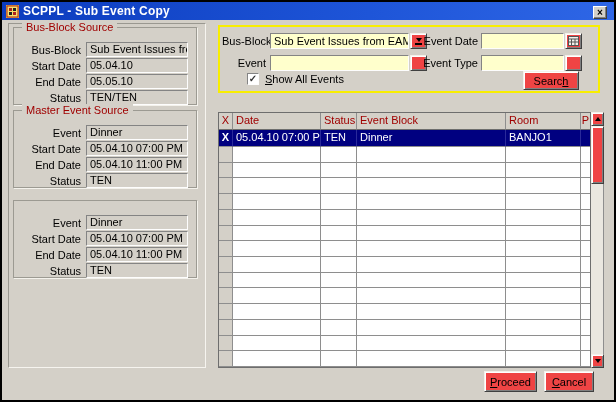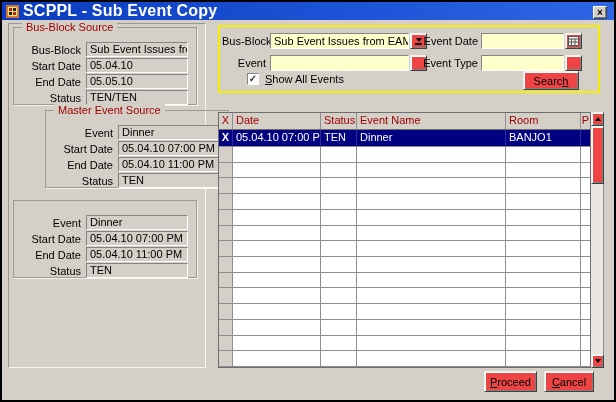--- a/index.html
+++ b/index.html
@@ -7,21 +7,21 @@
   .window{
     position:relative;width:616px;height:402px;
     background:#d4d0c8;box-shadow:inset 0 0 0 2px #000;
     font-family:"Liberation Sans",sans-serif;font-size:11px;color:#000;
     overflow:hidden;
   }
   
   .titlebar{position:absolute;left:2px;top:2px;width:612px;height:18px;
     background:linear-gradient(90deg,#0c3cbe 0%,#1e55d8 60%,#2e66e6 100%);
     display:flex;align-items:center;padding:0 4px;color:#fff;}
-  .title-text{margin-left:4px;font-weight:bold;font-size:16px;letter-spacing:.2px;
+  .title-text{margin-left:4px;font-weight:bold;font-size:12px;letter-spacing:.2px;
     white-space:nowrap;}
   .close-btn{position:absolute;right:7px;top:4px;width:14px;height:13px;
     background:#d4d0c8;border:1px solid;border-color:#fff #404040 #404040 #fff;
     box-shadow:inset -1px -1px 0 #808080;
     display:flex;align-items:center;justify-content:center;
     font-size:10px;font-weight:bold;color:#000;line-height:1;}
   
   .sunken{border:1px solid;border-color:#848484 #fdfdfd #fdfdfd #848484;}
   .btn{background:#ef4444;border:1px solid;border-color:#f4f1ea #404040 #404040 #f4f1ea;
     box-shadow:inset 1px 1px 0 #fff,inset -1px -1px 0 #808080;
@@ -121,21 +121,21 @@
       <div class="frow">
         <span class="flabel">End Date</span>
         <span class="ffield sunken">05.05.10</span>
       </div>
       <div class="frow">
         <span class="flabel">Status</span>
         <span class="ffield sunken">TEN/TEN</span>
       </div>
     </div>
 
-    <div class="groupbox" style="top:86px;margin-left:32px;">
+    <div class="groupbox" style="top:86px;">
       <span class="group-title">Master Event Source</span>
       <div class="frow">
         <span class="flabel">Event</span>
         <span class="ffield sunken">Dinner</span>
       </div>
       <div class="frow">
         <span class="flabel">Start Date</span>
         <span class="ffield sunken">05.04.10 07:00 PM</span>
       </div>
       <div class="frow">
@@ -207,21 +207,21 @@
   </div>
 
   <span class="target-title">Target Events</span>
 
   <div class="table-wrap">
     <div class="tgrid">
       <div class="thead">
         <span class="tcell c0">X</span>
         <span class="tcell c1">Date</span>
         <span class="tcell c2">Status</span>
-        <span class="tcell c3">Event Name</span>
+        <span class="tcell c3">Event Block</span>
         <span class="tcell c4">Room</span>
         <span class="tcell c5">P</span>
       </div>
       <div class="trow selected">
         <span class="tcell c0" style="font-weight:bold;">X</span>
         <span class="tcell c1">05.04.10 07:00 PM</span>
         <span class="tcell c2">TEN</span>
         <span class="tcell c3">Dinner</span>
         <span class="tcell c4">BANJO1</span>
         <span class="tcell c5"></span>

